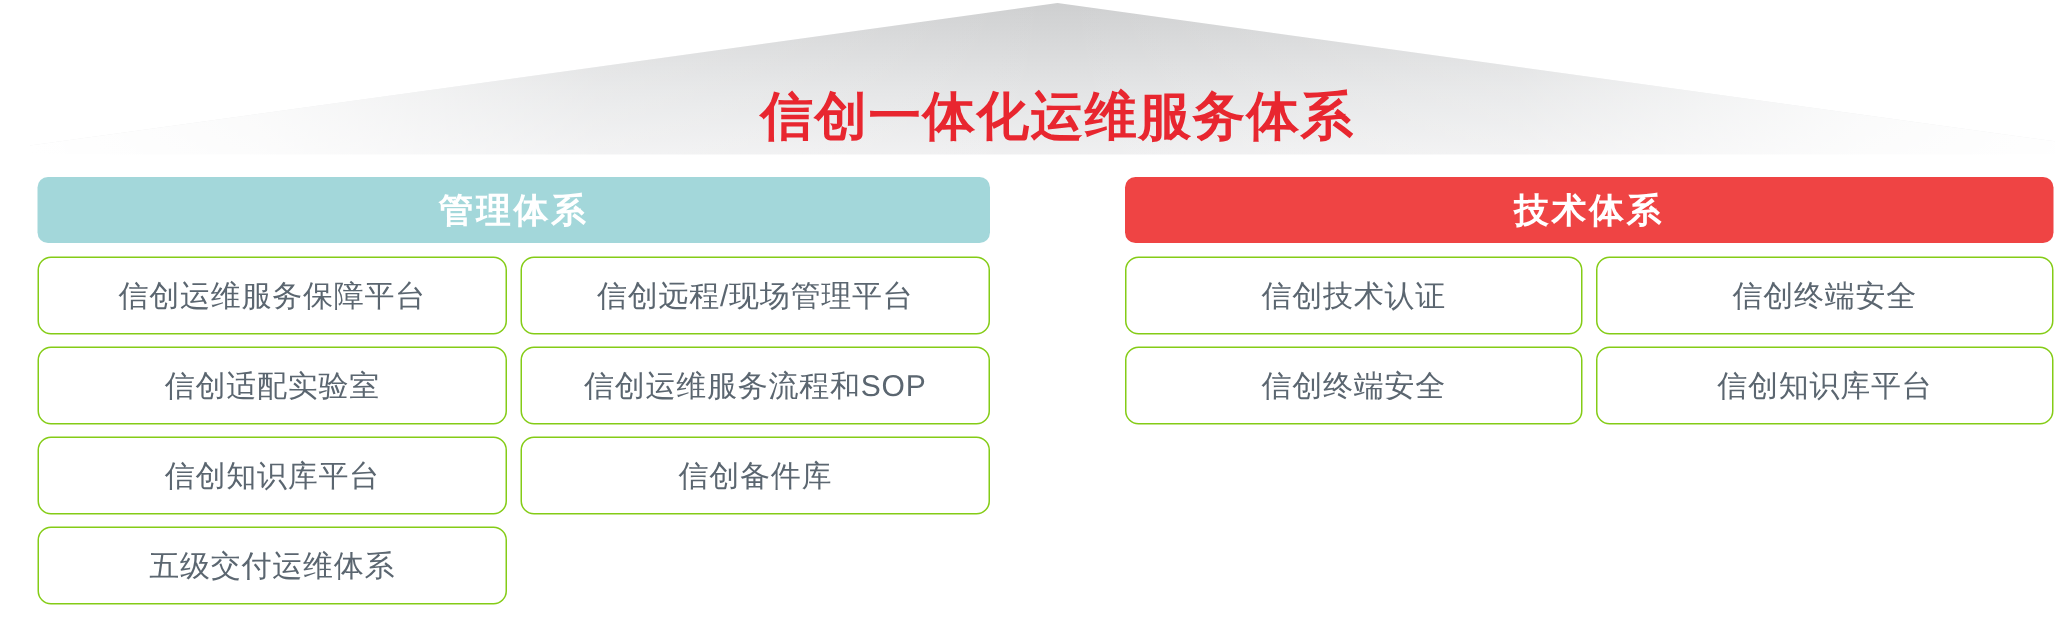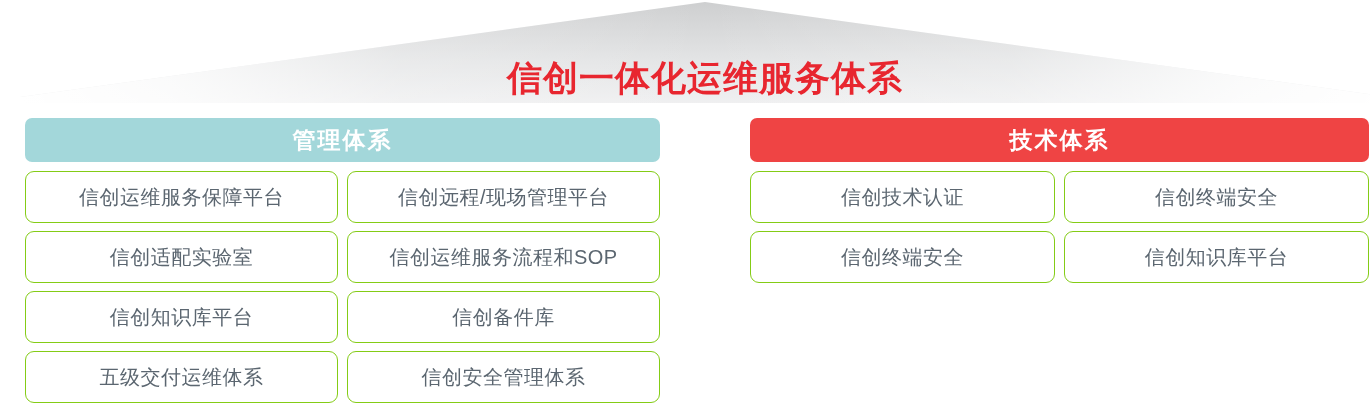--- a/index.html
+++ b/index.html
@@ -142,21 +142,20 @@
   <div class="group left">
     <div class="group-header">管理体系</div>
     <div class="grid">
       <div class="cell">信创运维服务保障平台</div>
       <div class="cell">信创远程/现场管理平台</div>
       <div class="cell">信创适配实验室</div>
       <div class="cell">信创运维服务流程和SOP</div>
       <div class="cell">信创知识库平台</div>
       <div class="cell">信创备件库</div>
       <div class="cell">五级交付运维体系</div>
-      <div class="cell">信创安全管理体系</div>
     </div>
   </div>
 
   <div class="group spacer"></div>
 
   <div class="group right">
     <div class="group-header">技术体系</div>
     <div class="grid">
       <div class="cell">信创技术认证</div>
       <div class="cell">信创终端安全</div>

